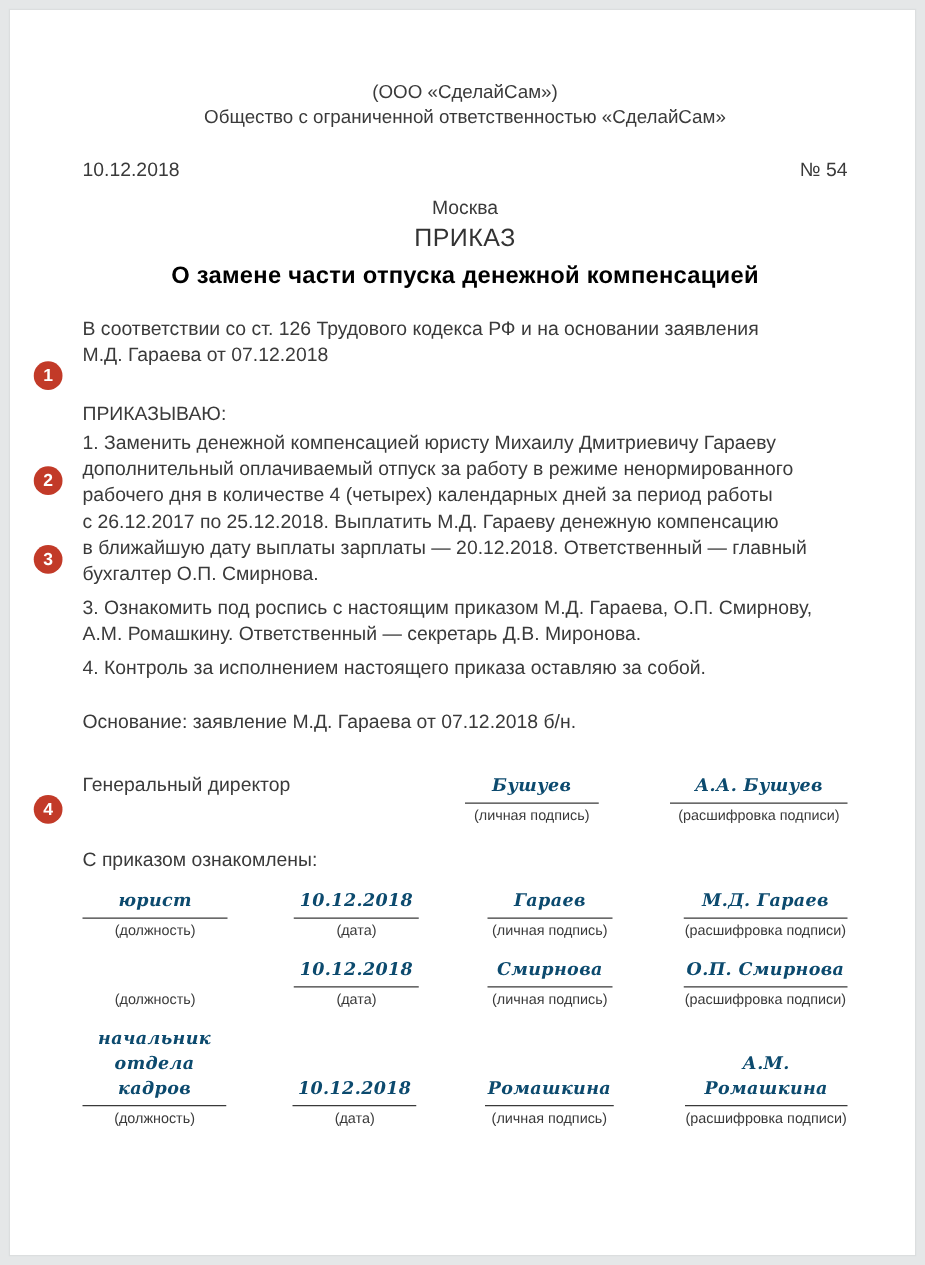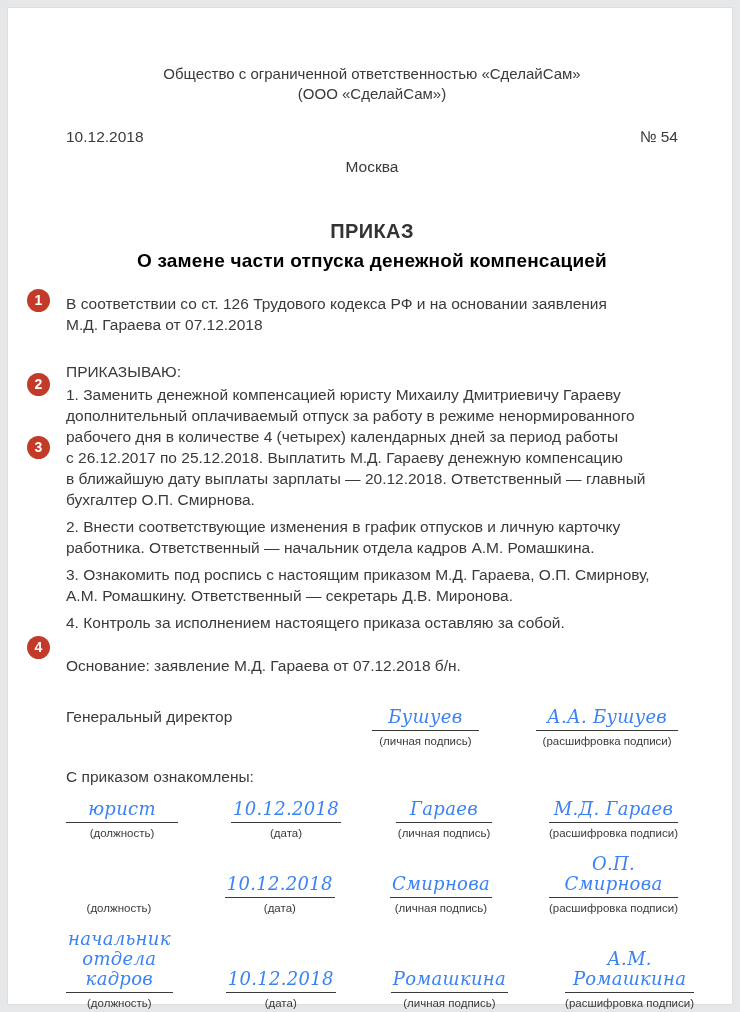--- a/index.html
+++ b/index.html
@@ -20,40 +20,40 @@
     padding:56px 54px 0 58px;
   }
   .center{text-align:center;}
   .org-block{font-size:15px;line-height:20px;}
   .date-row{
     margin-top:22px;
     display:flex;justify-content:space-between;
     font-size:15.5px;line-height:22px;
   }
   .city{margin-top:8px;font-size:15.5px;line-height:22px;}
-  .doc-title{margin-top:40px;font-size:20px;font-weight:bold;line-height:26px;letter-spacing:.4px;color:#333;}
+  .doc-title{font-size:20px;font-weight:normal;line-height:26px;letter-spacing:.4px;color:#333;}
   .doc-subtitle{margin-top:4px;font-size:19px;font-weight:bold;line-height:25px;letter-spacing:.2px;color:#000000;}
   .body-text{font-size:15.5px;line-height:21px;white-space:pre-line;}
   .preamble{margin-top:20px;max-width:600px;}
   .order-verb{margin-top:26px;font-size:15.5px;line-height:21px;}
   .order-item{margin:0;max-width:610px;}
   .order-item.first{margin-top:2px;}
   .order-item + .order-item{margin-top:6px;}
   .basis{margin-top:22px;}
   .marker{
     position:absolute;left:19px;
     width:23px;height:23px;border-radius:50%;
     background:#c23a28;color:#ffffff;
     font-size:14px;font-weight:bold;line-height:23px;text-align:center;
   }
   .m1{top:281px;} .m2{top:365px;} .m3{top:428px;} .m4{top:628px;}
   .hand{
     font-family:"DejaVu Serif",serif;
-    font-style:italic;font-weight:normal;
-    font-size:18px;line-height:20px;color:#3b82f6;
+    font-style:italic;font-weight:bold;
+    font-size:14px;line-height:20px;color:#0c4a6e;
     letter-spacing:.3px;
   }
   .sig-row{display:flex;align-items:flex-end;gap:31px;}
   .director-row{margin-top:30px;}
   .dir-label{
     width:306px;box-sizing:border-box;
     font-size:15.5px;line-height:21px;
     padding-bottom:21px;
   }
   .cell{display:flex;flex-direction:column;justify-content:flex-end;box-sizing:border-box;}
@@ -78,22 +78,22 @@
 <body>
 
 <div class="page">
 
   <div class="marker m1">1</div>
   <div class="marker m2">2</div>
   <div class="marker m3">3</div>
   <div class="marker m4">4</div>
 
   <div class="org-block center">
+    <div>(ООО «СделайСам»)</div>
     <div>Общество с ограниченной ответственностью «СделайСам»</div>
-    <div>(ООО «СделайСам»)</div>
   </div>
 
   <div class="date-row">
     <span>10.12.2018</span>
     <span>№ 54</span>
   </div>
 
   <div class="city center">Москва</div>
 
   <div class="doc-title center">ПРИКАЗ</div>
@@ -103,22 +103,20 @@
 М.Д. Гараева от 07.12.2018</p>
 
   <div class="order-verb">ПРИКАЗЫВАЮ:</div>
 
   <p class="body-text order-item first">1. Заменить денежной компенсацией юристу Михаилу Дмитриевичу Гараеву
 дополнительный оплачиваемый отпуск за работу в режиме ненормированного
 рабочего дня в количестве 4 (четырех) календарных дней за период работы
 с 26.12.2017 по 25.12.2018. Выплатить М.Д. Гараеву денежную компенсацию
 в ближайшую дату выплаты зарплаты — 20.12.2018. Ответственный — главный
 бухгалтер О.П. Смирнова.</p>
-  <p class="body-text order-item">2. Внести соответствующие изменения в график отпусков и личную карточку
-работника. Ответственный — начальник отдела кадров А.М. Ромашкина.</p>
   <p class="body-text order-item">3. Ознакомить под роспись с настоящим приказом М.Д. Гараева, О.П. Смирнову,
 А.М. Ромашкину. Ответственный — секретарь Д.В. Миронова.</p>
   <p class="body-text order-item">4. Контроль за исполнением настоящего приказа оставляю за собой.</p>
 
   <p class="body-text basis">Основание: заявление М.Д. Гараева от 07.12.2018 б/н.</p>
 
   <div class="sig-row director-row">
     <div class="dir-label">Генеральный директор</div>
     <div class="cell c3">
       <div class="cell-line hand">Бушуев</div>

